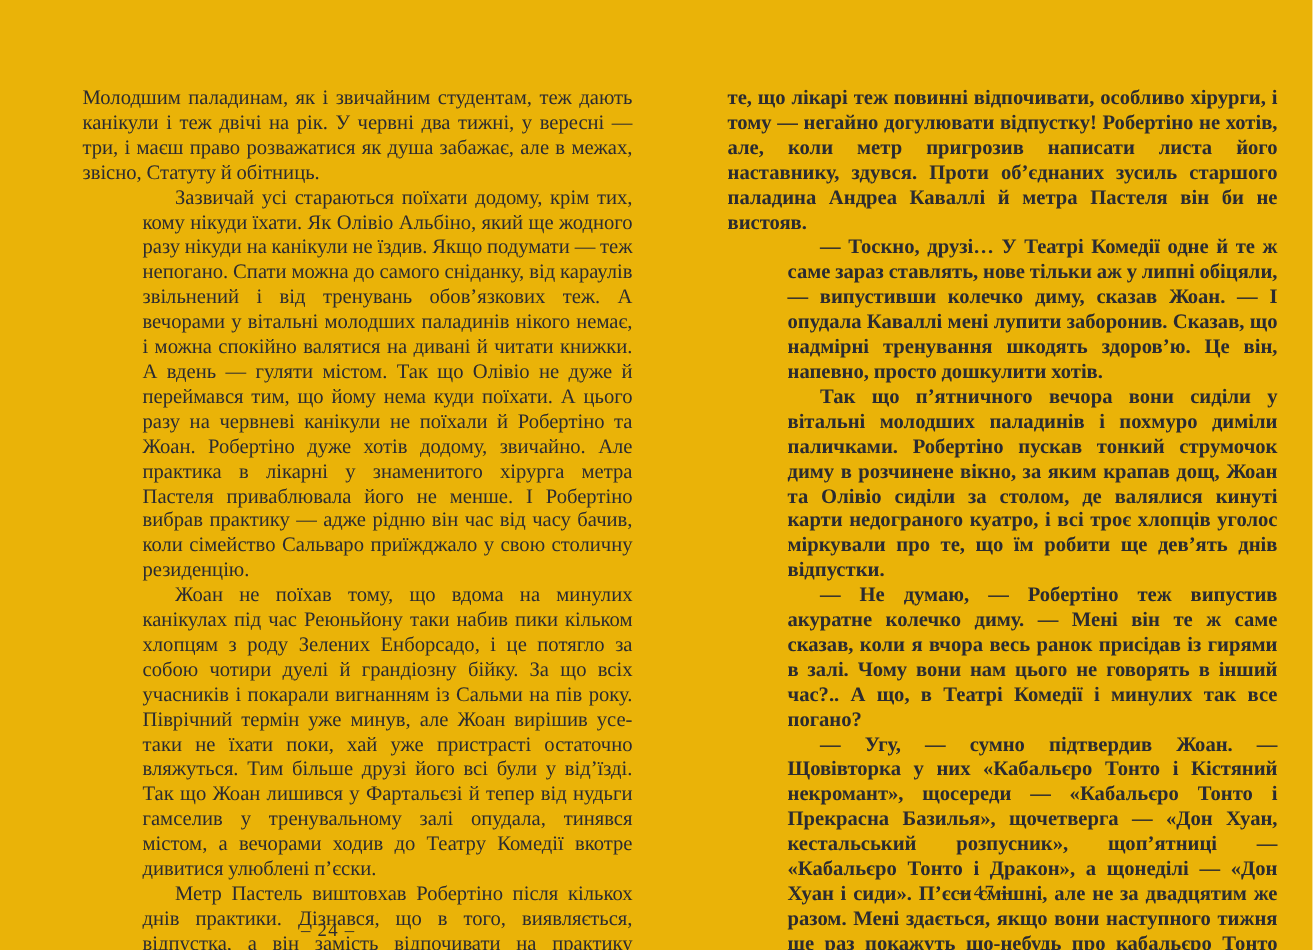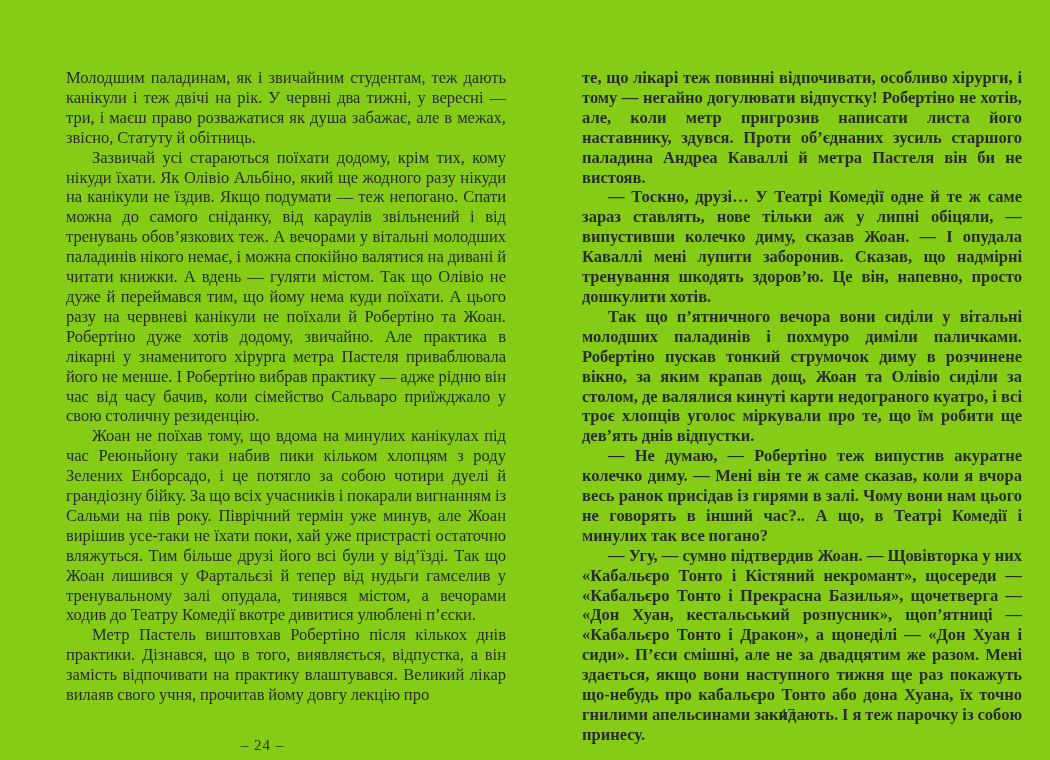--- a/index.html
+++ b/index.html
@@ -28,36 +28,37 @@
     word-spacing: -0.02em;
   }
   .page-body.left  { left: 66px; }
   .page-body.right { left: 582px; font-weight: bold; }
   .page-body p {
     margin: 0;
     padding: 0;
   }
   .page-body p.indent {
     text-indent: 26px;
+    margin-left: 48px;
   }
   .page-number {
     position: absolute;
     top: 706px;
     width: 525px;
     text-align: center;
     font-size: 15px;
     letter-spacing: 1px;
   }
   .page-number.left  { left: 0; margin-top: 31px; }
   .page-number.right { left: 525px; }
 </style>
 </head>
 <body>
 
-<div class="spread" style="background: #84cc16; color: rgb(43, 43, 49);">
+<div class="spread" style="background: #eab308; color: rgb(43, 43, 49);">
 
   <div class="page-body left">
       <p>Молодшим паладинам, як і звичайним студентам, теж дають канікули і теж двічі на рік. У червні два тижні, у вересні — три, і маєш право розважатися як душа забажає, але в межах, звісно, Статуту й обітниць.</p>
       <p class="indent">Зазвичай усі стараються поїхати додому, крім тих, кому нікуди їхати. Як Олівіо Альбіно, який ще жодного разу нікуди на канікули не їздив. Якщо подумати — теж непогано. Спати можна до самого сніданку, від караулів звільнений і від тренувань обов’язкових теж. А вечорами у вітальні молодших паладинів нікого немає, і можна спокійно валятися на дивані й читати книжки. А вдень — гуляти містом. Так що Олівіо не дуже й переймався тим, що йому нема куди поїхати. А цього разу на червневі канікули не поїхали й Робертіно та Жоан. Робертіно дуже хотів додому, звичайно. Але практика в лікарні у знаменитого хірурга метра Пастеля приваблювала його не менше. І Робертіно вибрав практику — адже рідню він час від часу бачив, коли сімейство Сальваро приїжджало у свою столичну резиденцію.</p>
       <p class="indent">Жоан не поїхав тому, що вдома на минулих канікулах під час Реюньйону таки набив пики кільком хлопцям з роду Зелених Енборсадо, і це потягло за собою чотири дуелі й грандіозну бійку. За що всіх учасників і покарали вигнанням із Сальми на пів року. Піврічний термін уже минув, але Жоан вирішив усе-таки не їхати поки, хай уже пристрасті остаточно вляжуться. Тим більше друзі його всі були у від’їзді. Так що Жоан лишився у Фартальєзі й тепер від нудьги гамселив у тренувальному залі опудала, тинявся містом, а вечорами ходив до Театру Комедії вкотре дивитися улюблені п’єски.</p>
       <p class="indent">Метр Пастель виштовхав Робертіно після кількох днів практики. Дізнався, що в того, виявляється, відпустка, а він замість відпочивати на практику влаштувався. Великий лікар вилаяв свого учня, прочитав йому довгу лекцію про</p>
     </div>
 
   <div class="page-body right">
       <p>те, що лікарі теж повинні відпочивати, особливо хірурги, і тому — негайно догулювати відпустку! Робертіно не хотів, але, коли метр пригрозив написати листа його наставнику, здувся. Проти об’єднаних зусиль старшого паладина Андреа Каваллі й метра Пастеля він би не вистояв.</p>

